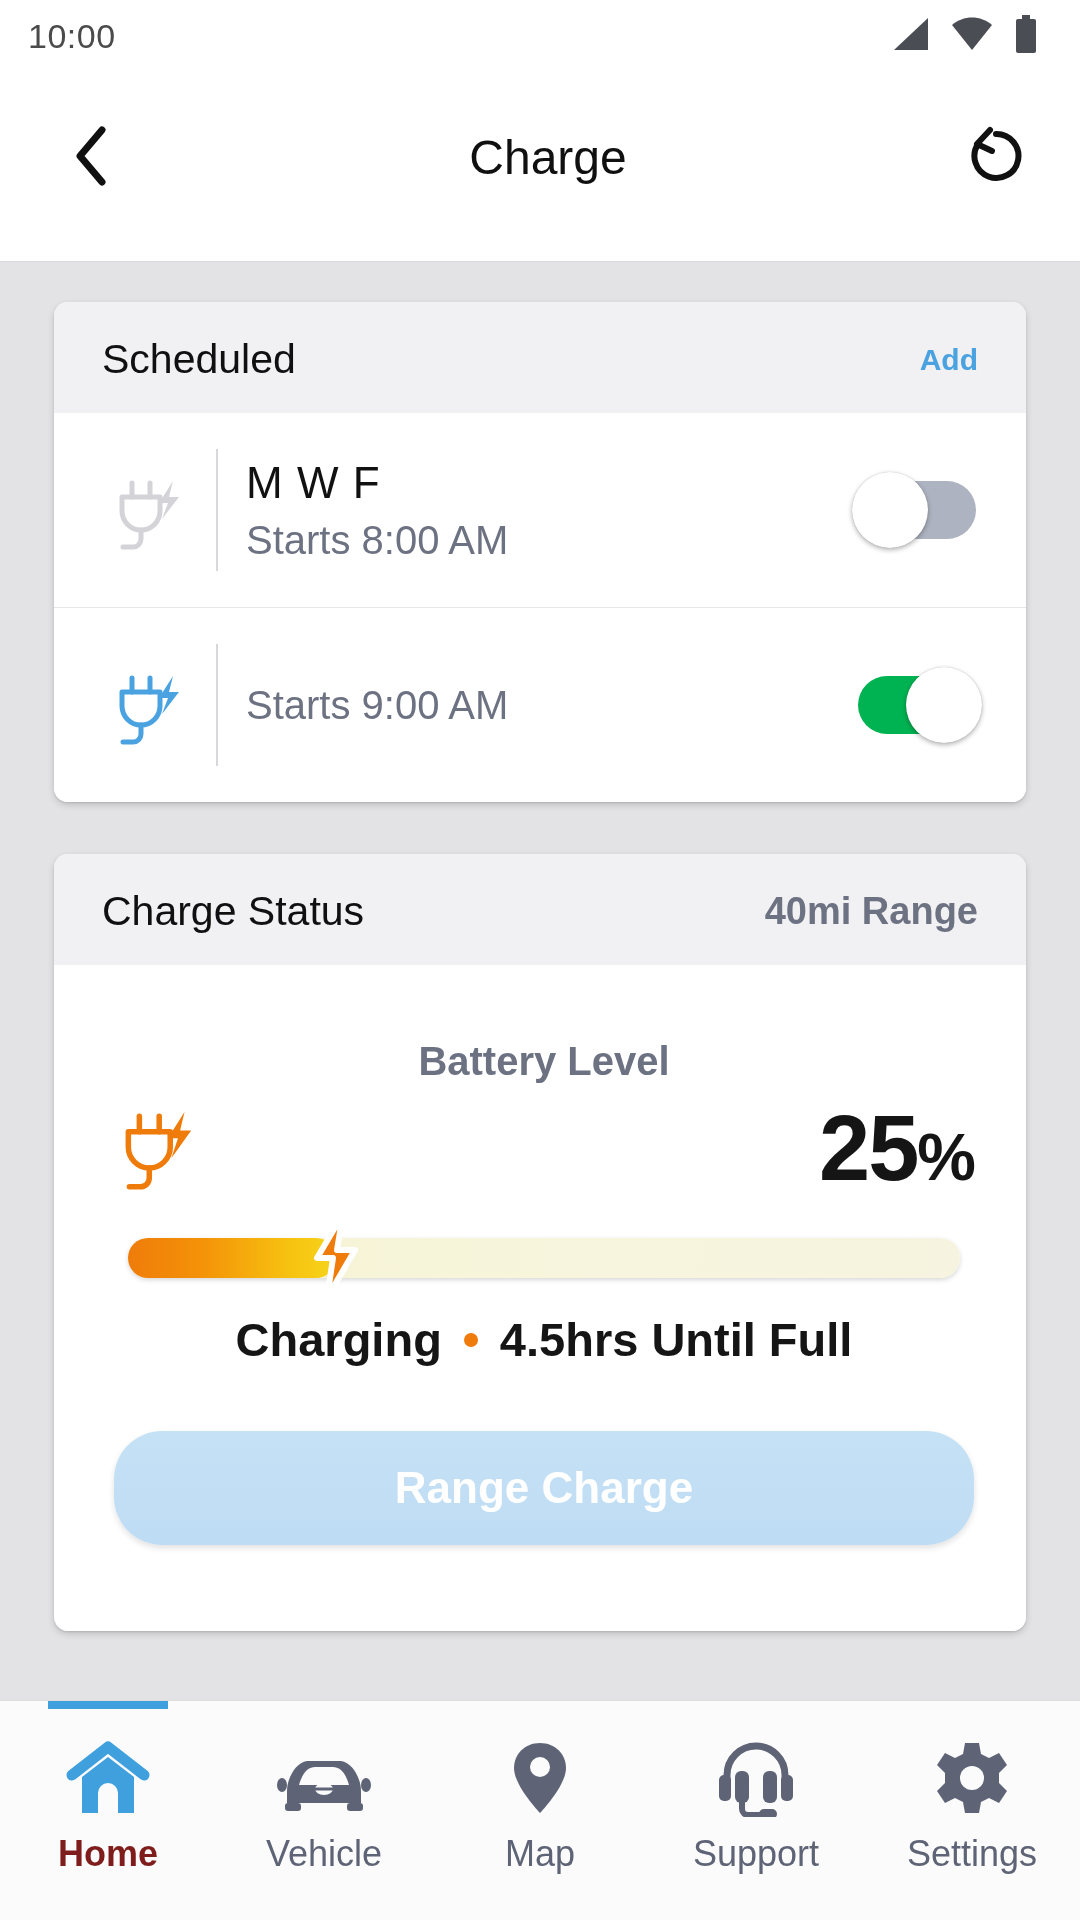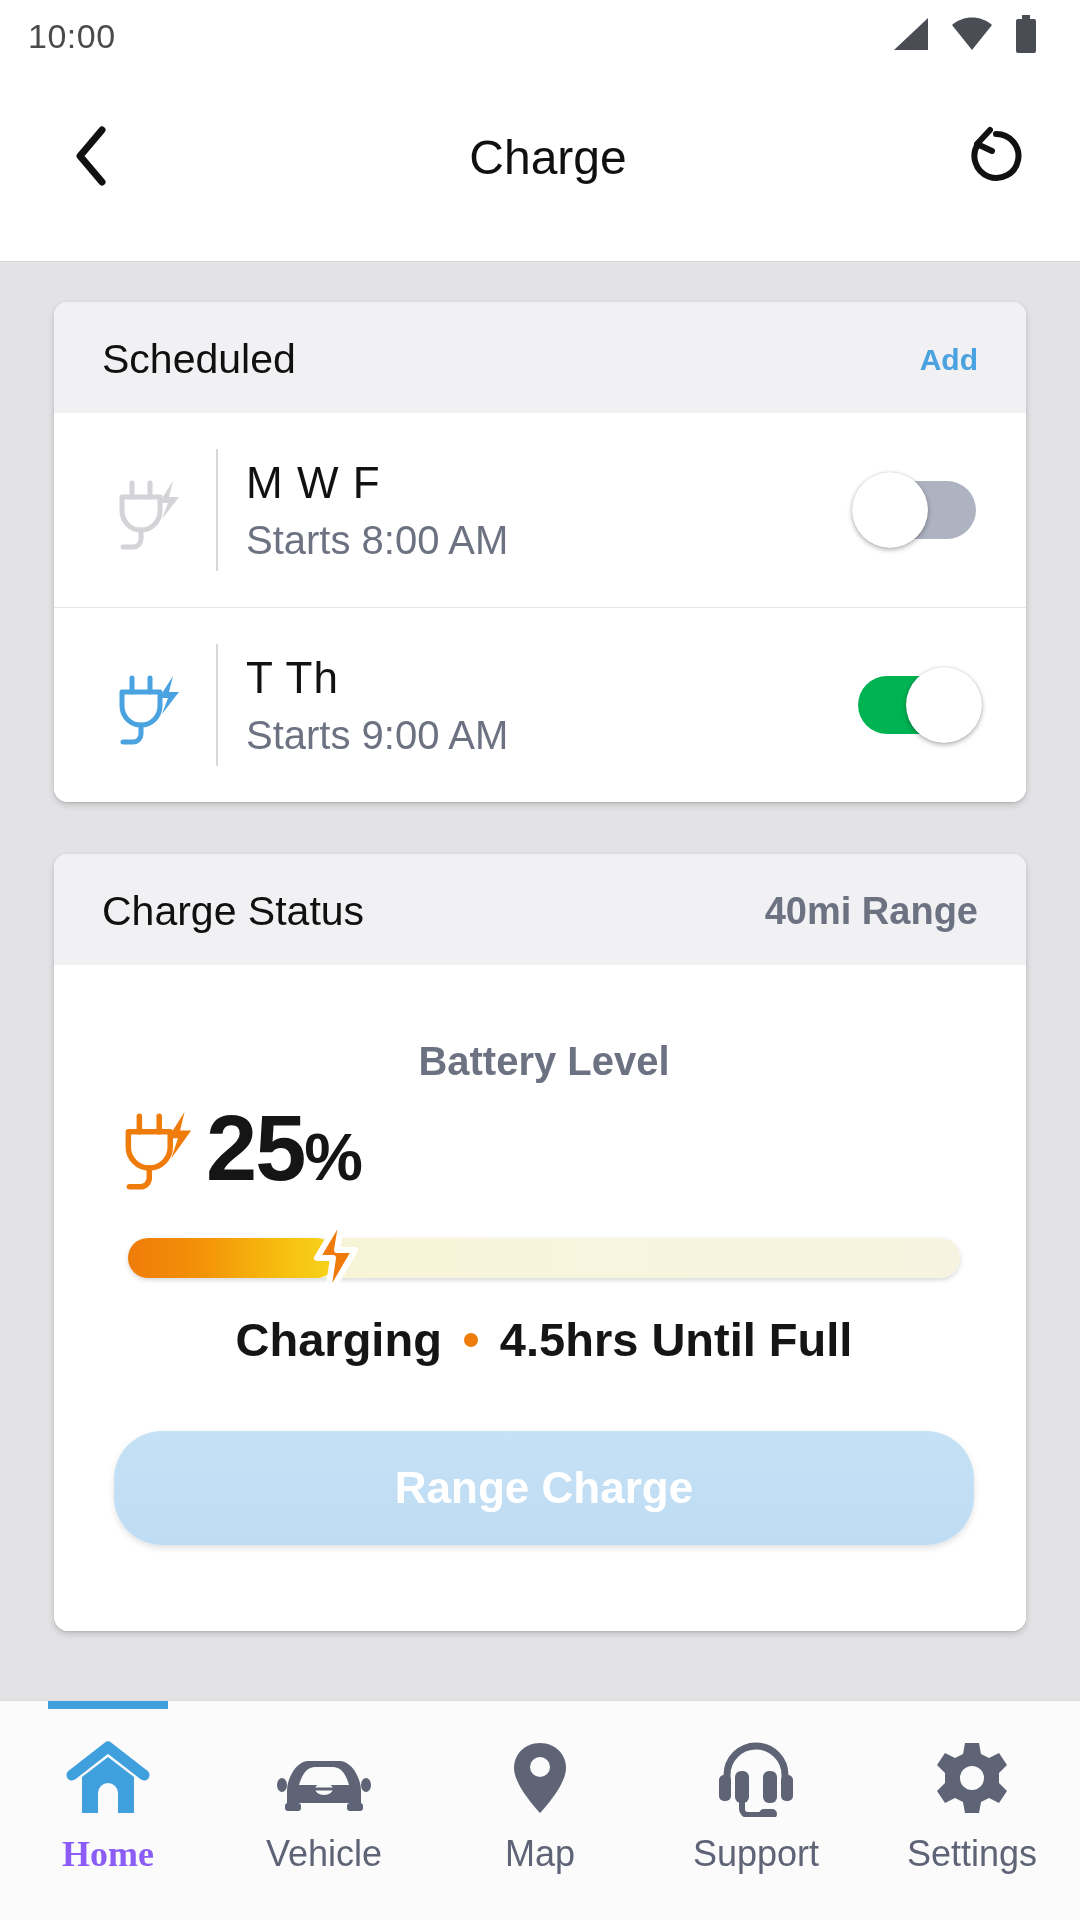--- a/index.html
+++ b/index.html
@@ -187,21 +187,21 @@
   }
   .batt-label {
     font-size: 40px;
     color: #6d7282;
     font-weight: bold;
     margin-bottom: 14px;
   }
   .batt-row {
     display: flex;
     align-items: center;
-    justify-content: flex-start;
+    justify-content: space-between;
     gap: 6px;
     margin-bottom: 36px;
   }
   .batt-pct {
     font-size: 92px;
     font-weight: bold;
     color: #151515;
     letter-spacing: -2px;
     line-height: 1;
   }
@@ -284,23 +284,22 @@
     padding-top: 38px;
     gap: 16px;
     cursor: pointer;
     position: relative;
   }
   .navitem .navlabel {
     font-size: 36px;
     color: #5e6476;
   }
   .navitem.active .navlabel {
-    color: #8b5cf6;
-    font-weight: bold;
-    font-family: Liberation Serif, serif;
+    color: #7f1d1d;
+    font-weight: bold;
   }
   .nav-indicator {
     position: absolute;
     top: 0;
     left: 22%;
     width: 56%;
     height: 8px;
     background: #3fa0dd;
   }
   .navicon { height: 78px; display: flex; align-items: flex-end; }
@@ -391,21 +390,20 @@
               <line x1="23" y1="16" x2="23" y2="30"></line>
               <line x1="41" y1="16" x2="41" y2="30"></line>
               <path d="M13 30 L51 30 L51 44 A19 19 0 0 1 13 44 Z"></path>
               <path d="M32 63 L32 72 A8 8 0 0 1 24 80 L14 80"></path>
             </g>
             <polygon points="64,14 50,36 59,36 53,52 70,30 60,30" fill="#4aa3e0"></polygon>
           </svg>
         </div>
         <div class="sched-sep"></div>
         <div class="sched-text">
-          <div class="sched-days">T Th</div>
           <div class="sched-time">Starts 9:00 AM</div>
         </div>
         <div class="toggle on">
           <div class="track"></div>
           <div class="knob"></div>
         </div>
       </div>
     </div>
 
     <div class="card">

